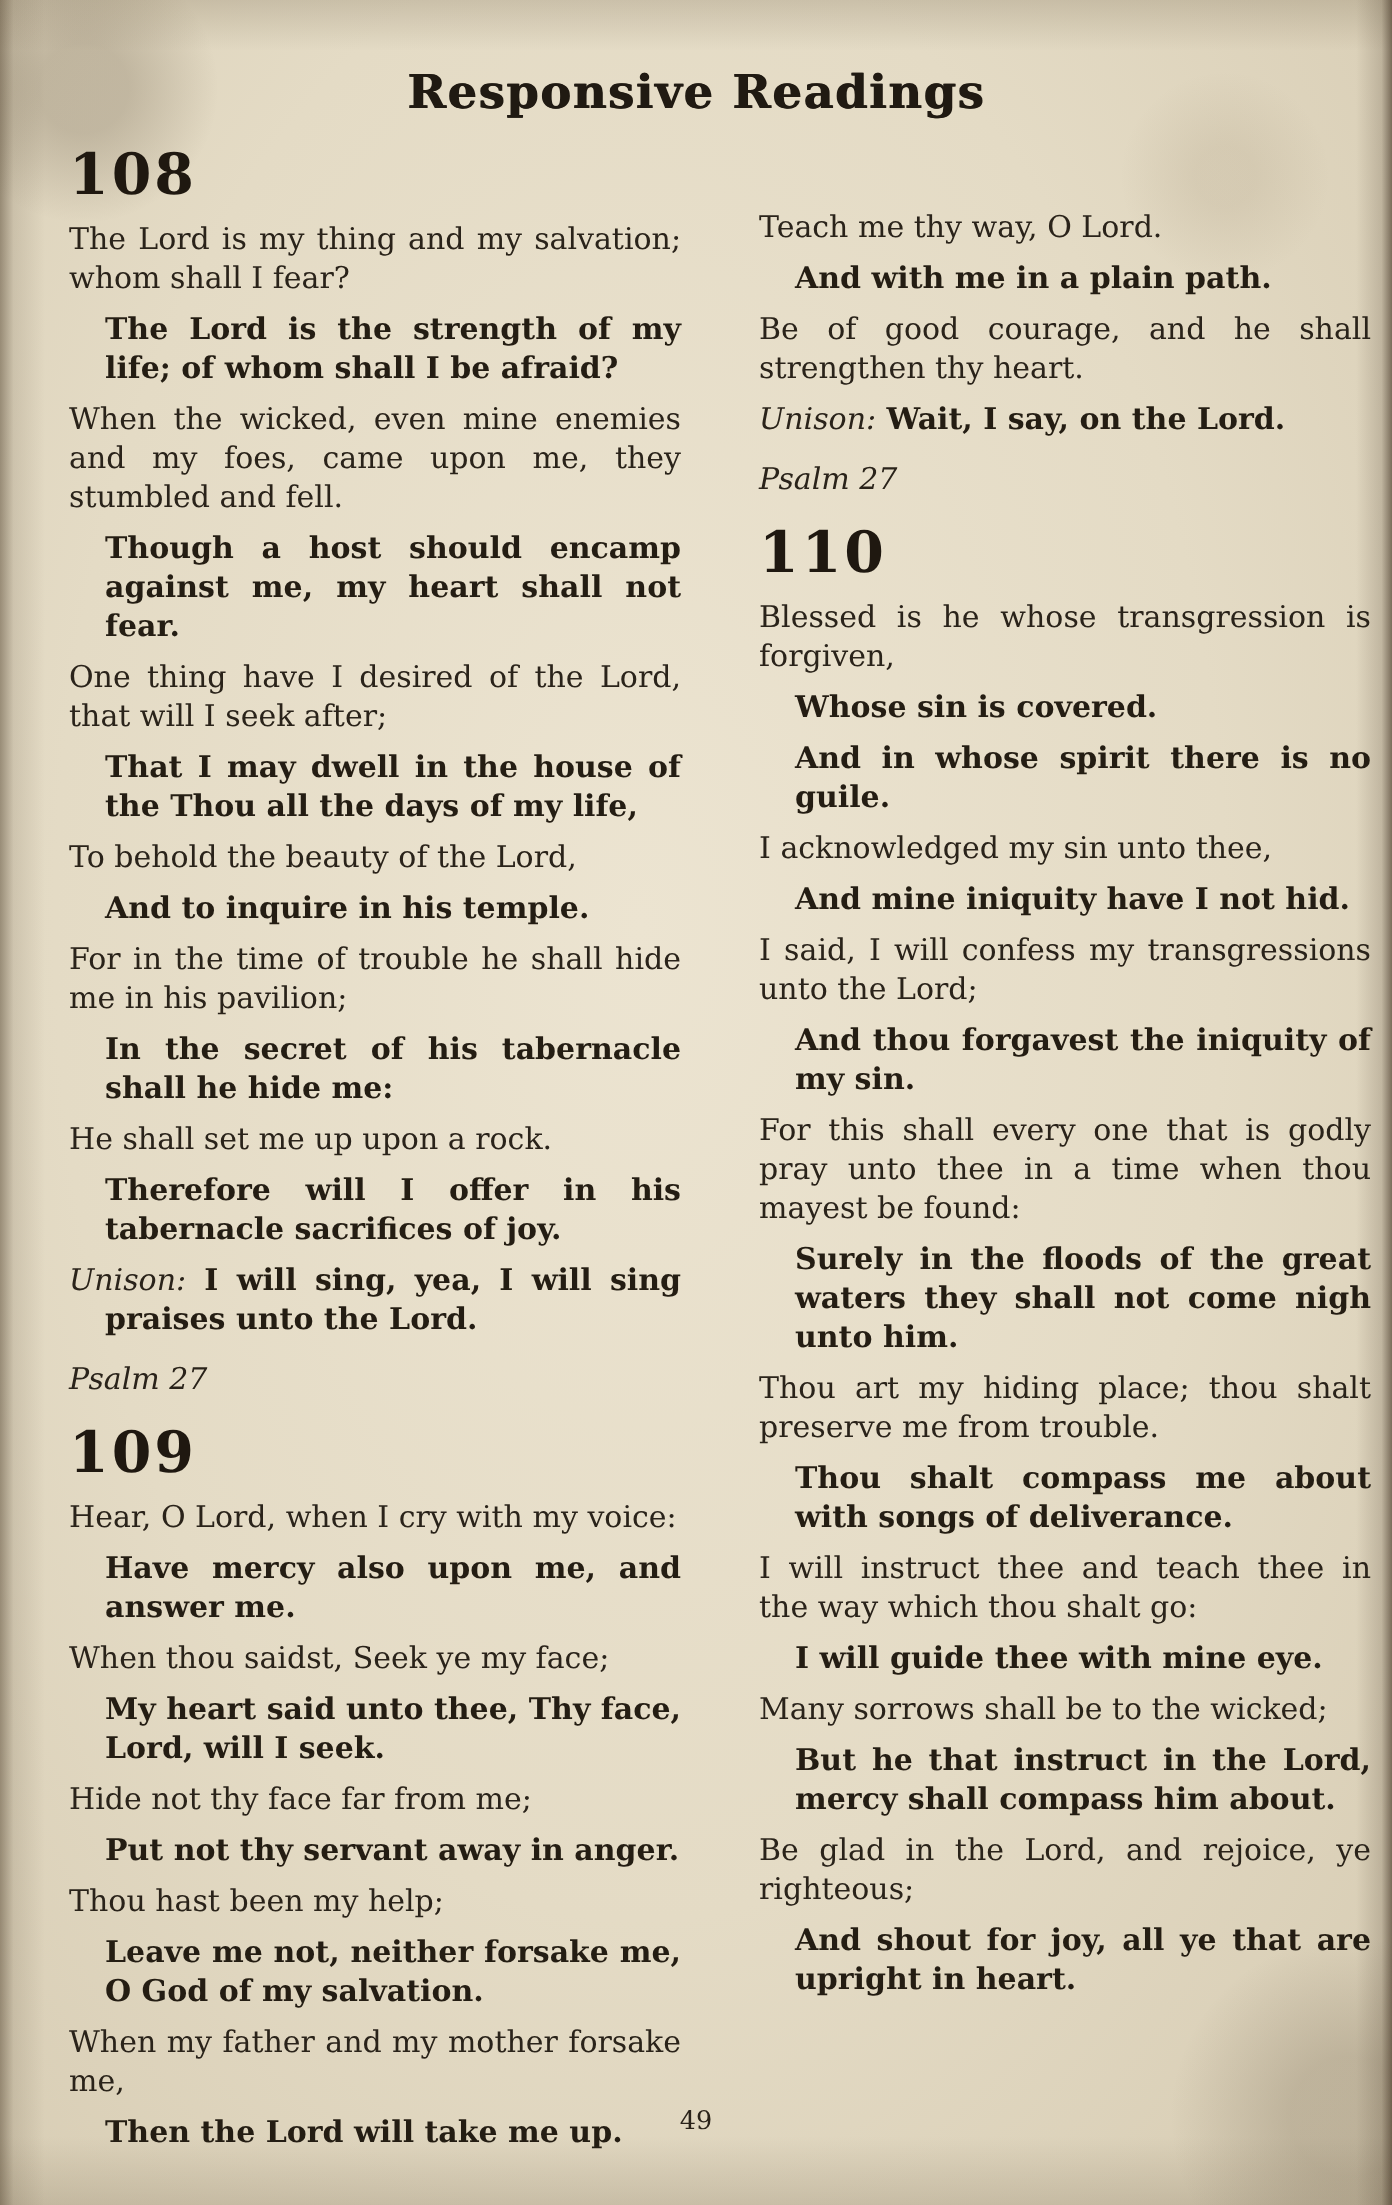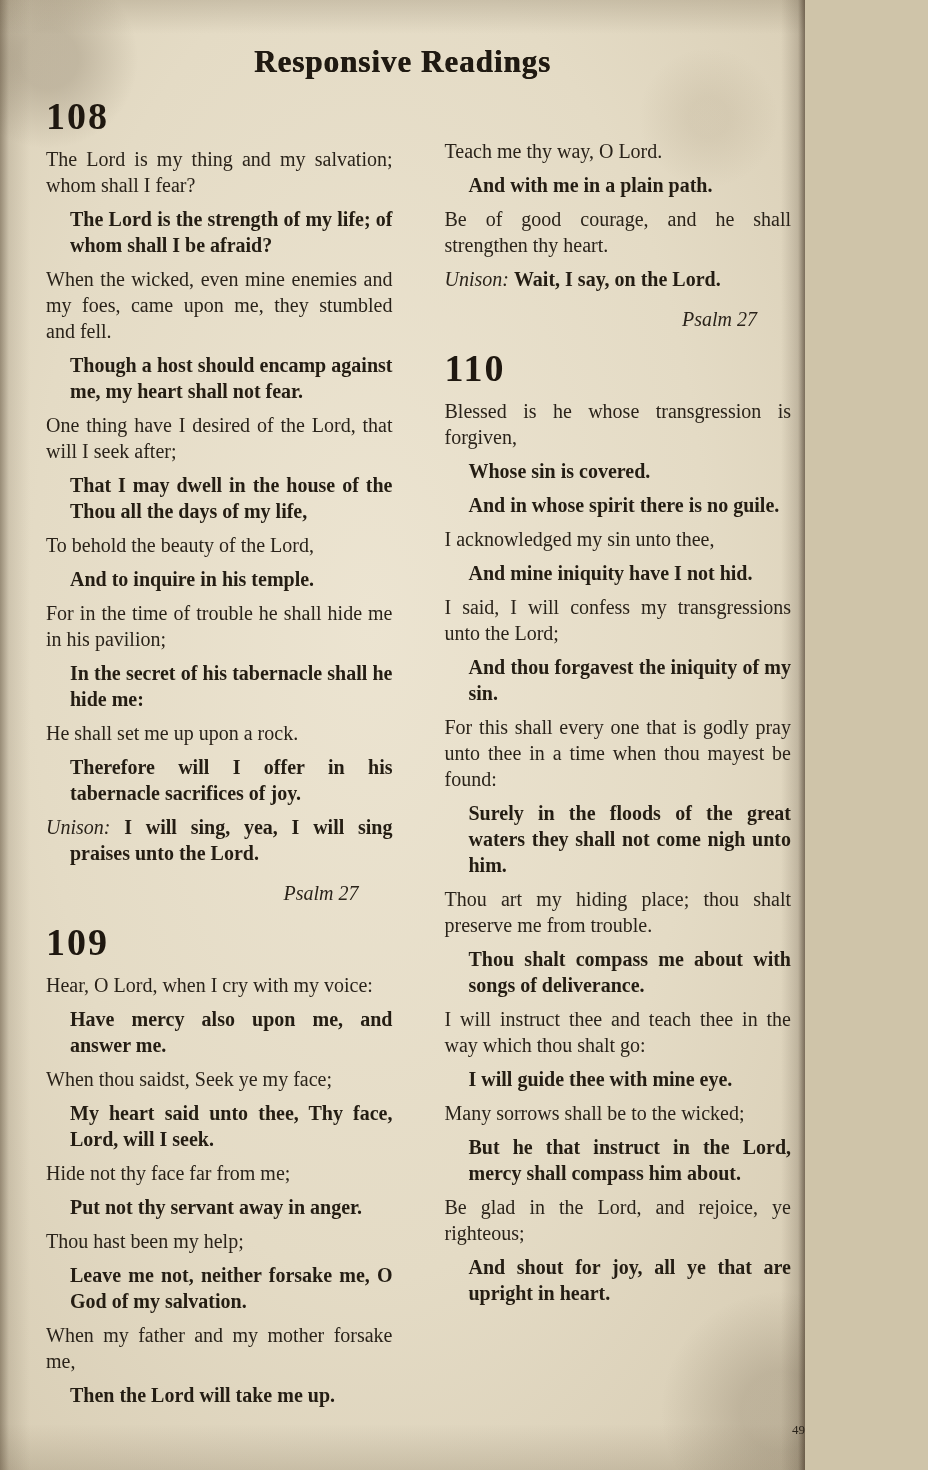--- a/index.html
+++ b/index.html
@@ -1,30 +1,29 @@
 <!DOCTYPE html>
 <html><head>
 <meta charset="utf-8">
 <style>
   html, body { margin: 0; padding: 0; }
   body { background: #cfc4a9; font-family: "DejaVu Serif", serif; }
 
   .page {
     position: relative;
-    width: 805px;
+    width: 928px;
     height: 1470px;
     overflow: hidden;
     color: #2a231a;
     background:
       linear-gradient(90deg, rgba(80,65,45,0.50) 0px, rgba(80,65,45,0.14) 9px, rgba(80,65,45,0) 30px),
       linear-gradient(270deg, rgba(55,40,25,0.60) 0px, rgba(55,40,25,0.18) 7px, rgba(55,40,25,0) 24px),
       linear-gradient(180deg, rgba(110,95,70,0.22) 0px, rgba(110,95,70,0) 34px),
       linear-gradient(0deg, rgba(110,95,70,0.20) 0px, rgba(110,95,70,0) 46px),
       radial-gradient(ellipse at 46% 42%, #ece4d1 0%, #e4dbc5 55%, #d6cbb2 100%);
-    font-family: Liberation Serif, serif;
   }
   .page::after {
     content: "";
     position: absolute; inset: 0;
     pointer-events: none;
     background:
       radial-gradient(circle at 6% 4%, rgba(70,55,35,0.20) 0 30px, rgba(70,55,35,0) 90px),
       radial-gradient(circle at 97% 96%, rgba(70,55,35,0.18) 0 40px, rgba(70,55,35,0) 120px),
       radial-gradient(circle at 88% 8%, rgba(120,100,70,0.10) 0 20px, rgba(120,100,70,0) 70px);
   }
@@ -81,31 +80,30 @@
   .verse.unison .unison-label {
     font-style: italic;
     font-weight: normal;
     color: #2a231a;
   }
 
   .attribution {
     font-style: italic;
     font-size: 20px;
     line-height: 26px;
-    text-align: right;
     padding-right: 34px;
     margin: 14px 0 14px;
   }
 
   .page-number {
     position: absolute;
     left: 0; right: 0;
-    bottom: 32px;
-    text-align: right;
-    font-size: 13px;
+    bottom: 46px;
+    text-align: center;
+    font-size: 17px;
     color: #2a231a;
     z-index: 1;
   }
 </style>
 </head>
 <body>
 
 <div class="page">
   <h1 class="header">Responsive Readings</h1>
   <div class="columns" id="columns">

